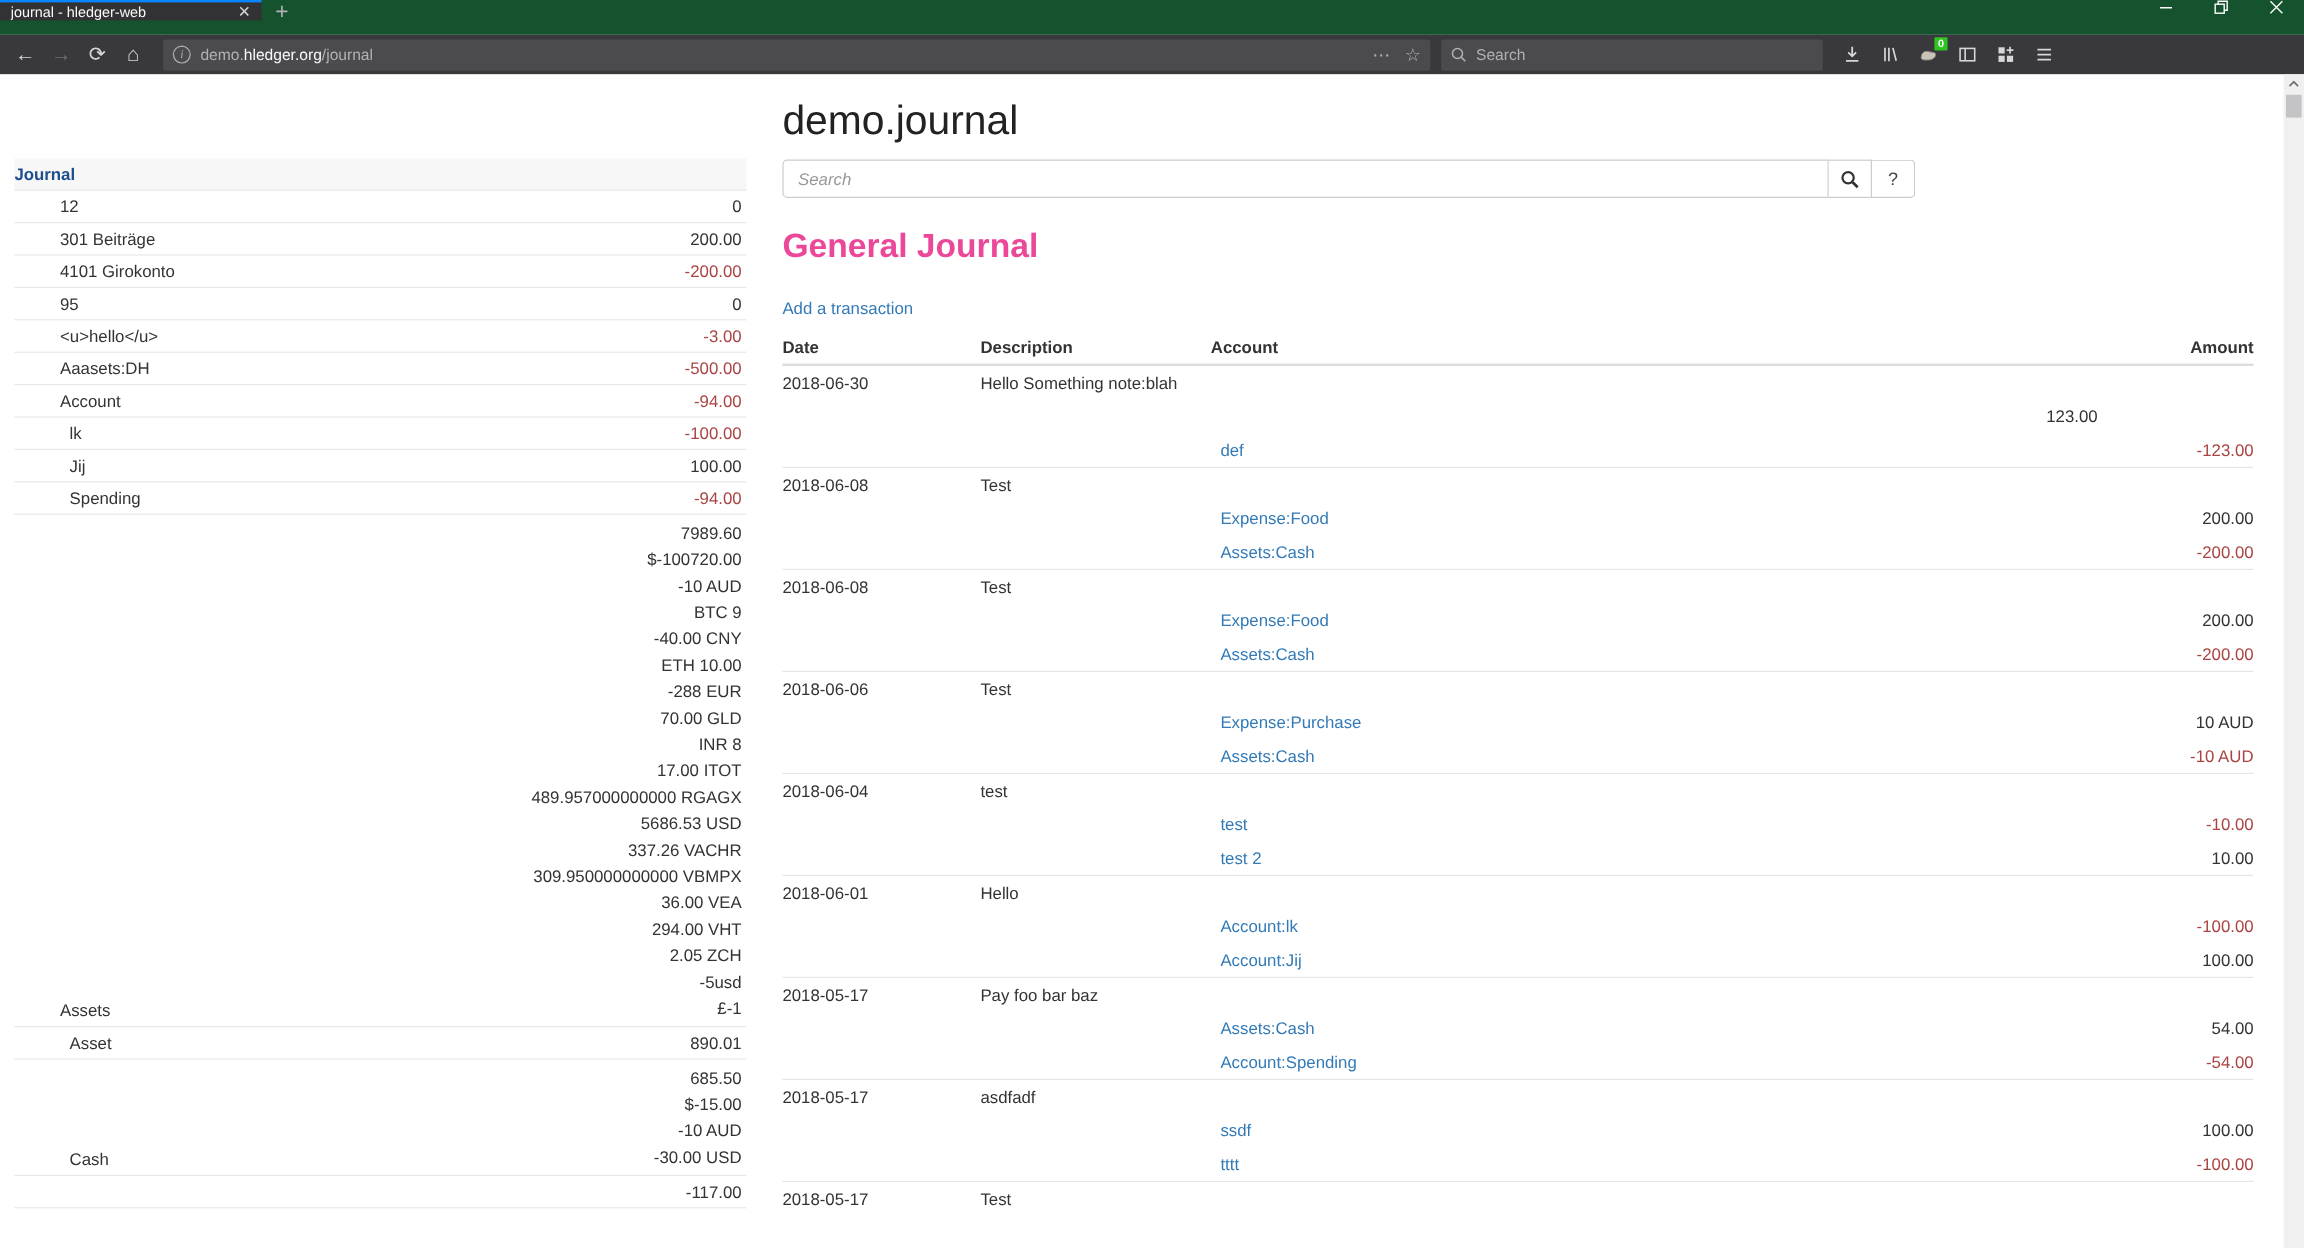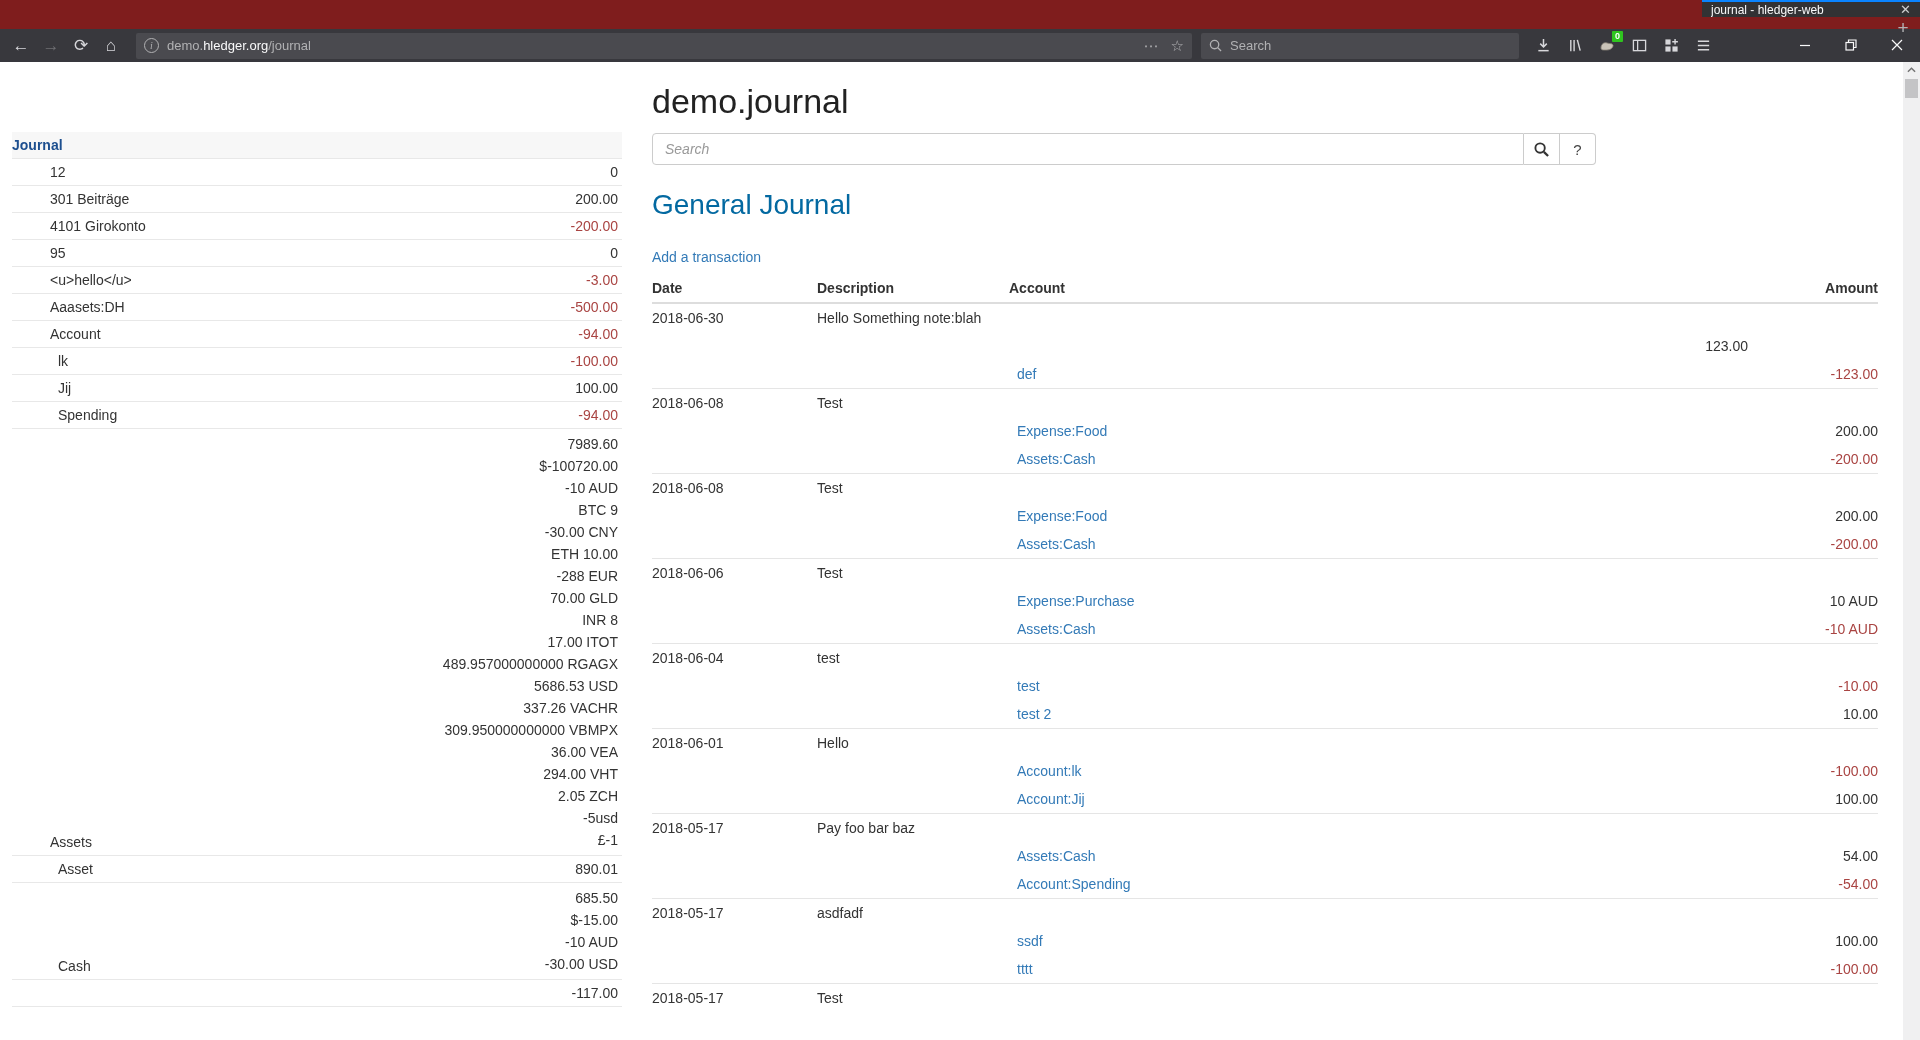--- a/index.html
+++ b/index.html
@@ -1,20 +1,20 @@
 <!DOCTYPE html>
 <html><head>
 <meta charset="utf-8">
 <style>
   * { box-sizing: border-box; margin: 0; padding: 0; }
   html,body { width:1920px; height:1040px; overflow:hidden; background:#fff;
     font-family:"Liberation Sans", sans-serif; }
 
   
-  .titlebar { height:29px; background:#7f1d1d; display:flex; align-items:flex-end;flex-direction:column; }
+  .titlebar { height:29px; background:#14532d; display:flex; align-items:flex-start; }
   .tab { width:218px; background:#323234; border-top:2px solid #0a84ff; display:flex;
          align-items:center; padding:0 9px; color:#f9f9fa; font-size:12px; gap:6px; }
   .tab-title { flex:1; white-space:nowrap; overflow:hidden; }
   .tab-close { color:#cfcfd1; font-size:13px; cursor:default; }
   .newtab { width:34px; display:flex; align-items:center; justify-content:center;
             color:#b1b1b3; font-size:19px; font-weight:300; }
   .win-controls { margin-left:auto; display:flex; }
   .win-btn { width:46px; display:flex; align-items:center; justify-content:center; color:#f9f9fa; }
 
   .toolbar { height:33px; background:#38383d; display:flex; align-items:center; padding:0 6px; }
@@ -61,21 +61,21 @@
   .main { position:absolute; left:652px; top:0; width:1226px; }
   .page-title { margin-top:20px; font-size:34px; font-weight:400; color:#222; }
   .search-group { margin-top:12px; display:flex; height:32px; width:944px; }
   .search-input { flex:0 0 872px; border:1px solid #ccc; border-radius:4px 0 0 4px; padding:0 12px;
                   font-size:14px; font-style:italic; color:#555; outline:none;
                   font-family:"Liberation Sans", sans-serif; }
   .search-input::placeholder { color:#999; font-style:italic; }
   .btn-addon { width:36px; border:1px solid #ccc; border-left:none; background:#fff;
                display:flex; align-items:center; justify-content:center; font-size:15px; color:#444; }
   .btn-addon.last { border-radius:0 4px 4px 0; }
-  .section-title { margin-top:24px; font-size:28px; font-weight:400; color:#0369a1; }
+  .section-title { margin-top:24px; font-size:28px; font-weight:700; color:#ec4899; }
   .add-link { display:inline-block; margin-top:28px; font-size:14px; color:#337ab7; text-decoration:none; }
 
   .tx-table { margin-top:8px; font-size:14px; }
   .trow { display:grid; grid-template-columns:165px 180px 1fr 130px; align-items:center; }
   .trow > div { padding:6px 0; }
   .thead { font-weight:bold; border-bottom:2px solid #ddd; }
   .col-account { padding-left:12px !important; }
   .col-amount { text-align:right; }
   .tx { border-bottom:1px solid #e5e5e5; }
   .tx:last-child { border-bottom:none; }
@@ -241,21 +241,21 @@
             <div class="line neg">-94.00</div>
           </div>
         </div>
         <div class="side-row">
           <a class="name" href="#" style="padding-left: 38px;">Assets</a>
           <div class="amounts multi">
             <div class="line">7989.60</div>
             <div class="line">$-100720.00</div>
             <div class="line">-10 AUD</div>
             <div class="line">BTC 9</div>
-            <div class="line">-30.00 CNY</div>
+            <div class="line">-40.00 CNY</div>
             <div class="line">ETH 10.00</div>
             <div class="line">-288 EUR</div>
             <div class="line">70.00 GLD</div>
             <div class="line">INR 8</div>
             <div class="line">17.00 ITOT</div>
             <div class="line">489.957000000000 RGAGX</div>
             <div class="line">5686.53 USD</div>
             <div class="line">337.26 VACHR</div>
             <div class="line">309.950000000000 VBMPX</div>
             <div class="line">36.00 VEA</div>

